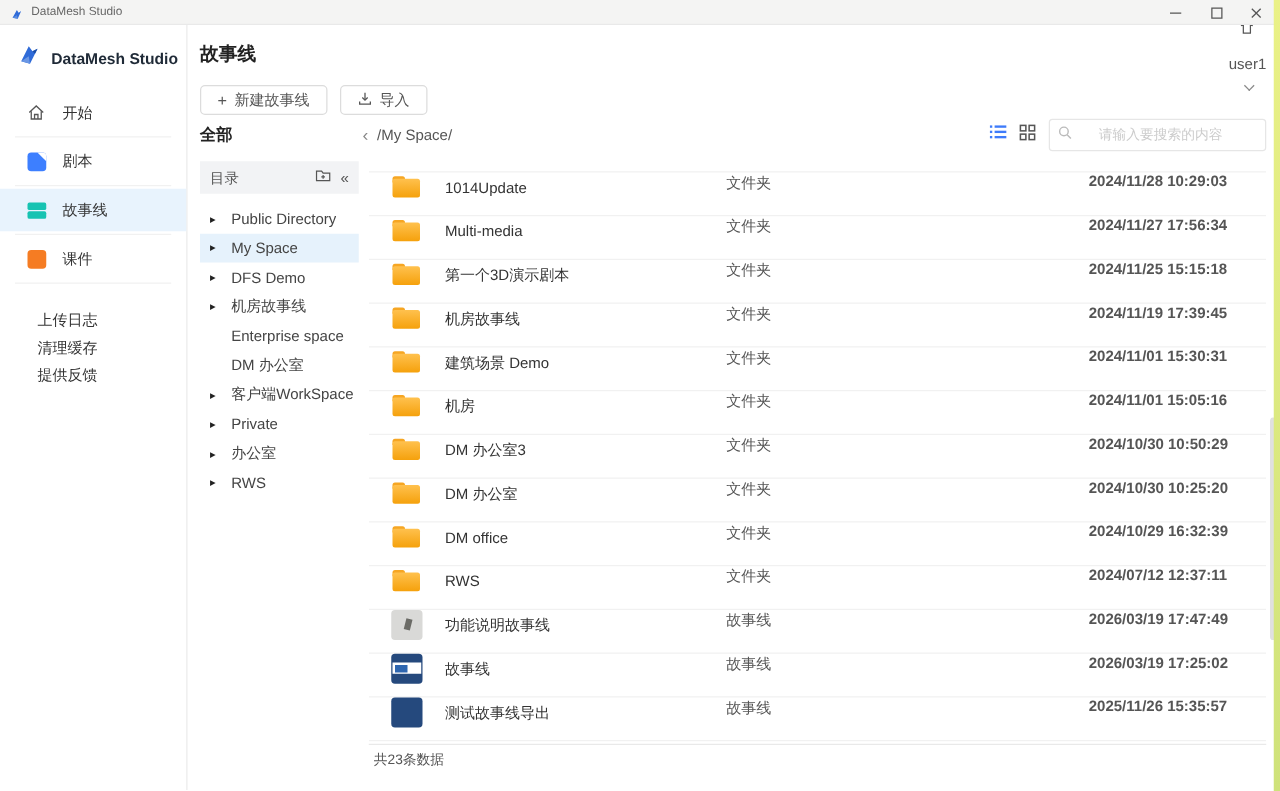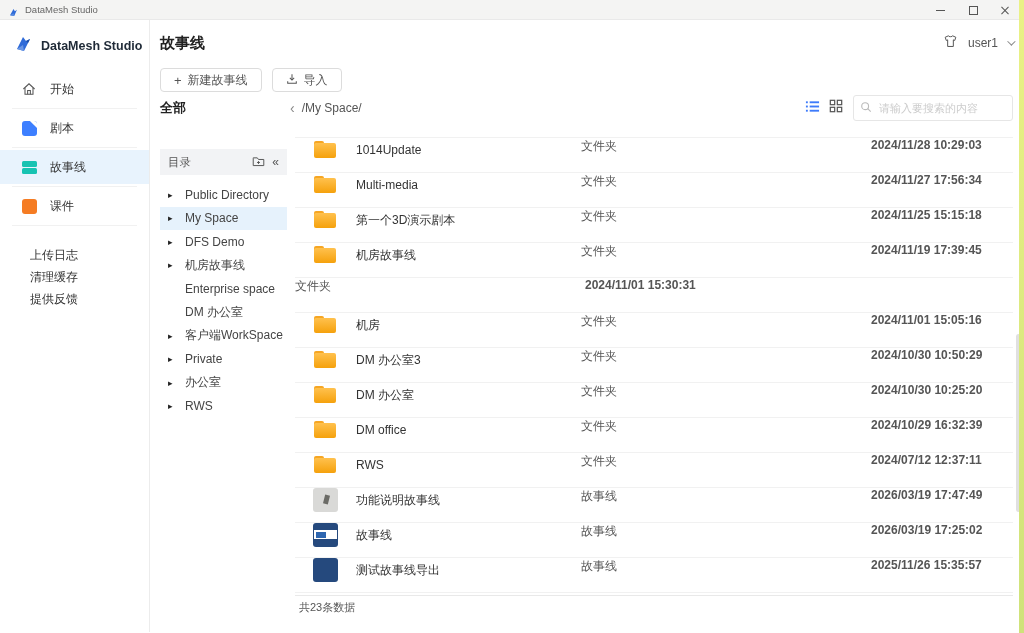--- a/index.html
+++ b/index.html
@@ -38,39 +38,39 @@
   .ni-script-icon .ic-block::after{content:"";position:absolute;right:-5px;top:-5px;width:10px;height:10px;background:#fff;transform:rotate(45deg);}
   .ni-storyline-icon .ic-block{display:block;background:transparent;overflow:visible;border-radius:0;}
   .ni-storyline-icon .ic-block::before{content:"";position:absolute;left:0;top:1px;width:15px;height:6px;border-radius:1.5px;background:var(--teal,#17c3b2);}
   .ni-storyline-icon .ic-block::after{content:"";position:absolute;left:0;bottom:1px;width:15px;height:6px;border-radius:1.5px;background:var(--teal,#17c3b2);}
   .ni-courseware-icon .ic-block{display:block;background:var(--orange,#f57c23);}
   .side-links{padding:16px 0 0 30px;}
   .side-link{font-size:12px;color:#333;height:22px;line-height:22px;cursor:pointer;}
   
   .header-line{display:flex;justify-content:space-between;align-items:center;margin-top:13px;height:20px;}
   .page-title{font-size:15px;font-weight:bold;color:#222;}
-  .user-cluster{display:flex;align-items:center;gap:9px;}
+  .user-cluster{display:flex;align-items:center;gap:9px;flex-direction:column;}
   .username{font-size:12px;color:#555;}
   .chev{display:inline-block;width:6px;height:6px;border-right:1px solid #888;border-bottom:1px solid #888;transform:rotate(45deg) translateY(-2px);}
   
   .toolbar{margin-top:15px;display:flex;gap:10px;}
   .btn{display:inline-flex;align-items:center;gap:6px;border:1px solid #dcdcdc;border-radius:4px;background:#fff;font-size:12px;color:#555;padding:0 13px;height:24px;cursor:pointer;font-family:inherit;}
   .plus-glyph{font-size:13px;color:#555;}
   
   .filter-line{display:flex;align-items:center;margin-top:5px;height:22px;}
   .all-label{font-size:13px;font-weight:bold;color:#222;width:130px;cursor:pointer;}
   .breadcrumb{display:flex;align-items:center;gap:7px;font-size:12px;color:#555;flex:1;}
   .back-arrow{color:#888;font-size:14px;line-height:1;cursor:pointer;}
   .view-toggles{display:flex;gap:9px;margin-right:10px;align-items:center;}
-  .search-box{width:160px;height:22px;border:1px solid #e6e6e6;border-radius:3px;display:flex;align-items:center;padding:12px 6px;gap:5px;background:#fff;}
+  .search-box{width:174px;height:22px;border:1px solid #e6e6e6;border-radius:3px;display:flex;align-items:center;padding:12px 6px;gap:19px;background:#fff;}
   .search-box input{border:none;outline:none;font-size:11px;width:100%;color:#333;font-family:inherit;background:transparent;}
   .search-box input::placeholder{color:#ccc;}
   
   .content{display:flex;margin-top:10px;height:490px;}
-  .dir-panel{width:127px;margin-right:8px;flex-shrink:0;margin-top:20px;}
+  .dir-panel{width:127px;margin-right:8px;flex-shrink:0;}
   .dir-header{height:26px;background:var(--header_bg,#f2f3f5);display:flex;align-items:center;padding:0 8px;font-size:11.5px;color:#555;}
   .dh-label{flex:1;}
   .dh-collapse{font-size:12px;color:#555;margin-left:7px;cursor:pointer;}
   .tree{padding-top:8px;}
   .tree-item{display:flex;align-items:center;height:23.5px;padding-left:8px;gap:9px;font-size:12px;color:#444;cursor:pointer;}
   .tree-item.selected{background:#e6f2fc;}
   .tree-arrow{font-size:9px;color:#222;width:8px;flex-shrink:0;}
   .tree-arrow.exp-false{visibility:hidden;}
   .tree-label{white-space:nowrap;overflow:hidden;}
   
@@ -384,20 +384,27 @@
                     
                     
                   </span>
                   <span class="rname">机房故事线</span>
                 </div>
                 <div class="c-type">文件夹</div>
                 <div class="c-time">2024/11/19 17:39:45</div>
               </div>
 
               <div class="trow">
+                <div class="c-name">
+                  <span class="ric icon-folder">
+                    
+                    
+                  </span>
+                  <span class="rname">建筑场景 Demo</span>
+                </div>
                 <div class="c-type">文件夹</div>
                 <div class="c-time">2024/11/01 15:30:31</div>
               </div>
 
               <div class="trow">
                 <div class="c-name">
                   <span class="ric icon-folder">
                     
                     
                   </span>

